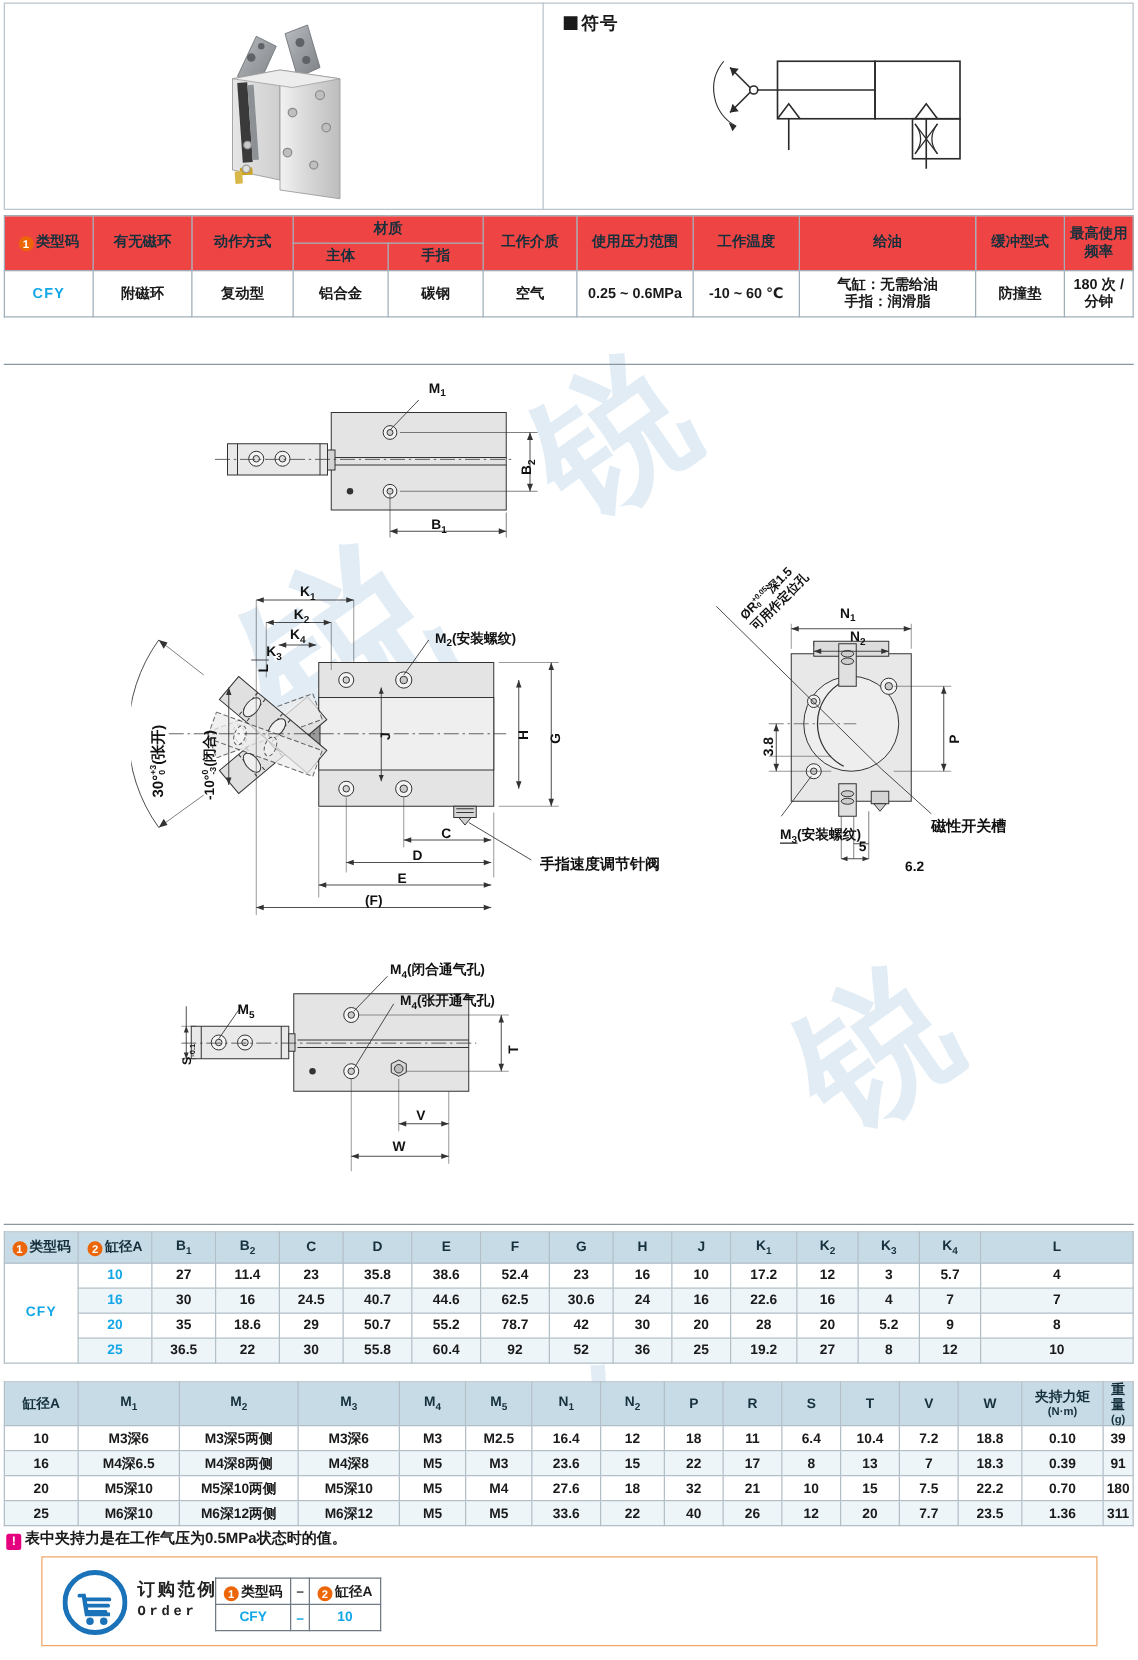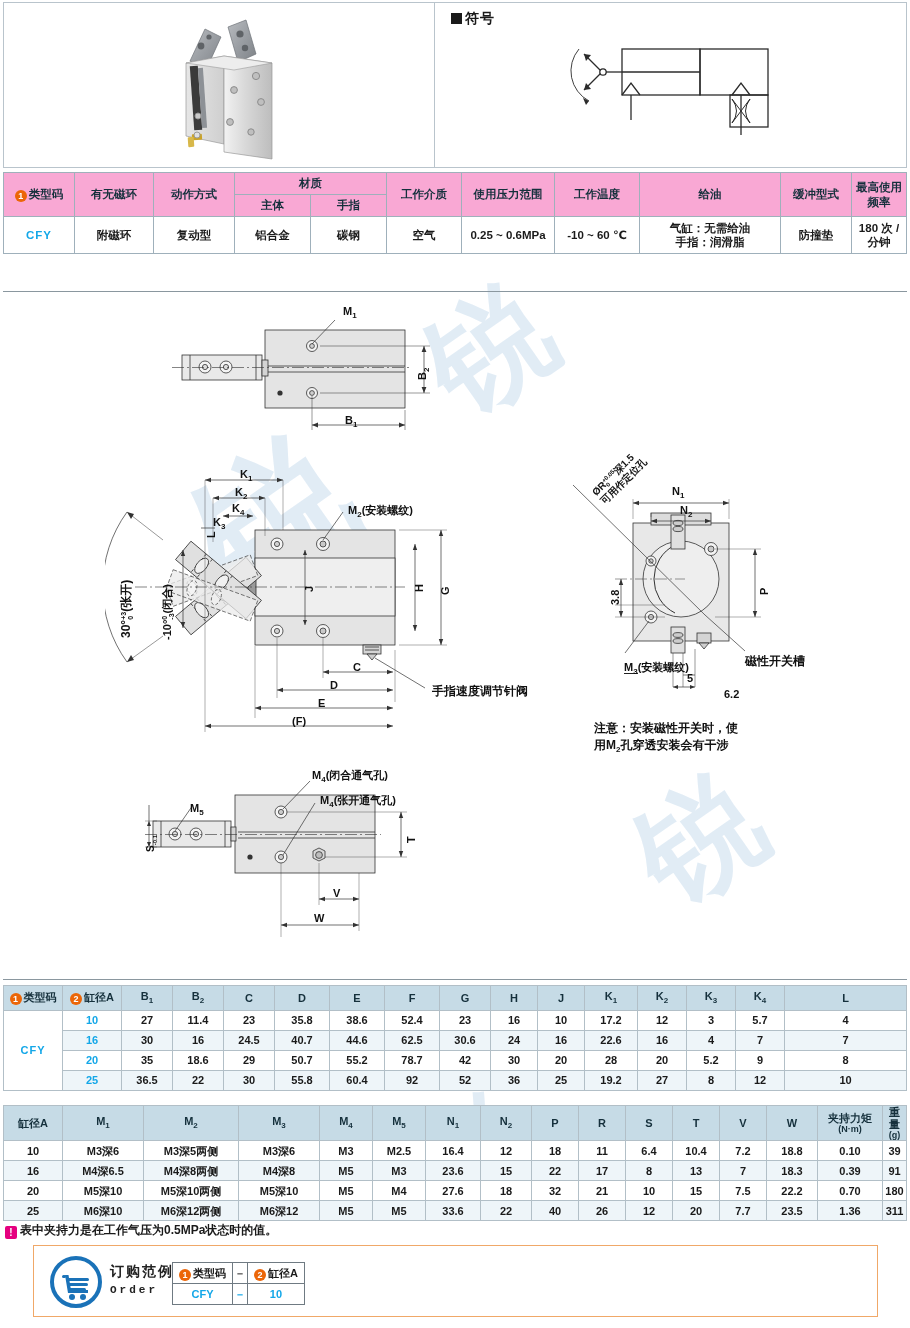--- a/index.html
+++ b/index.html
@@ -22,21 +22,21 @@
   .sym-title{position:absolute;left:451px;top:10px;font-size:14px;font-weight:700;letter-spacing:1px;}
   .sym-title .sq{display:inline-block;width:11px;height:11px;background:#1a1a1a;margin-right:3px;vertical-align:-1px;}
   .photo{position:absolute;left:148px;top:4px;width:160px;height:160px;}
   .symbox{position:absolute;left:560px;top:25px;width:300px;height:120px;}
 
   
   .spec{position:absolute;left:3px;top:172px;width:904px;
         border-collapse:collapse;font-size:11.5px;}
   .spec th,.spec td{border:1px solid #9fb0bb;text-align:center;vertical-align:middle;
                     padding:0;line-height:1.25;}
-  .spec thead th{background:#f9a8d4;font-weight:700;height:21px;color:#15303c;}
+  .spec thead th{background:#ef4444;font-weight:700;height:21px;color:#15303c;}
   .spec tbody td{height:36px;background:#fff;font-weight:700;}
   .spec .code{color:#13a7e8;letter-spacing:1px;}
   .num1{display:inline-block;width:12px;height:12px;line-height:12px;border-radius:50%;
         background:#ec6608;color:#fff;font-size:9px;font-weight:700;text-align:center;
         margin-right:2px;vertical-align:-1px;}
   .num2{background:#ec6608;}
 
   .note{position:absolute;font-size:12px;font-weight:700;color:#1a1a1a;}
   .bang{display:inline-block;width:12px;height:13px;background:#e5007f;color:#fff;
         font-size:10px;line-height:13px;text-align:center;border-radius:2px;
@@ -489,24 +489,20 @@
     <div class="lab" style="left:672px;top:195px;"><span>N</span><span class="sub">1</span></div>
     <div class="lab" style="left:680px;top:214px;"><span>N</span><span class="sub">2</span></div>
     <div class="lab rot90" style="left:758px;top:305px;"><span>P</span></div>
     <div class="lab rot90" style="left:609px;top:315px;"><span>3.8</span></div>
     <div class="lab" style="left:596px;top:370px;text-decoration:none;margin-left:28px;">
       <span style="border-bottom:1px solid #222;"><span>M</span><span class="sub">3</span></span><span>(安装螺纹)</span>
     </div>
     <div class="lab" style="left:687px;top:382px;"><span>5</span></div>
     <div class="lab" style="left:724px;top:398px;"><span>6.2</span></div>
     <div class="lab" style="left:745px;top:363px;font-size:12px;"><span>磁性开关槽</span></div>
-    <div class="lab" style="left:594px;top:430px;font-size:12px;line-height:17px;">
-      <div>注意：安装磁性开关时，使</div>
-      <div><span>用M</span><span class="sub">2</span><span>孔穿透安装会有干涉</span></div>
-    </div>
 
     <svg width="340" height="200" viewBox="0 0 340 200" style="position:absolute;left:145px;top:475px;">
       <g stroke="#333" stroke-width="0.8" fill="none">
 
         <rect x="8" y="56" width="78" height="26" fill="#e9e9e9"></rect>
         <line x1="16" y1="56" x2="16" y2="82"></line>
         <line x1="80" y1="56" x2="80" y2="82"></line>
         <circle cx="30" cy="69" r="6" fill="#f4f4f4"></circle>
           <circle cx="30" cy="69" r="2.6" fill="#ddd"></circle>
         <circle cx="51" cy="69" r="6" fill="#f4f4f4"></circle>

